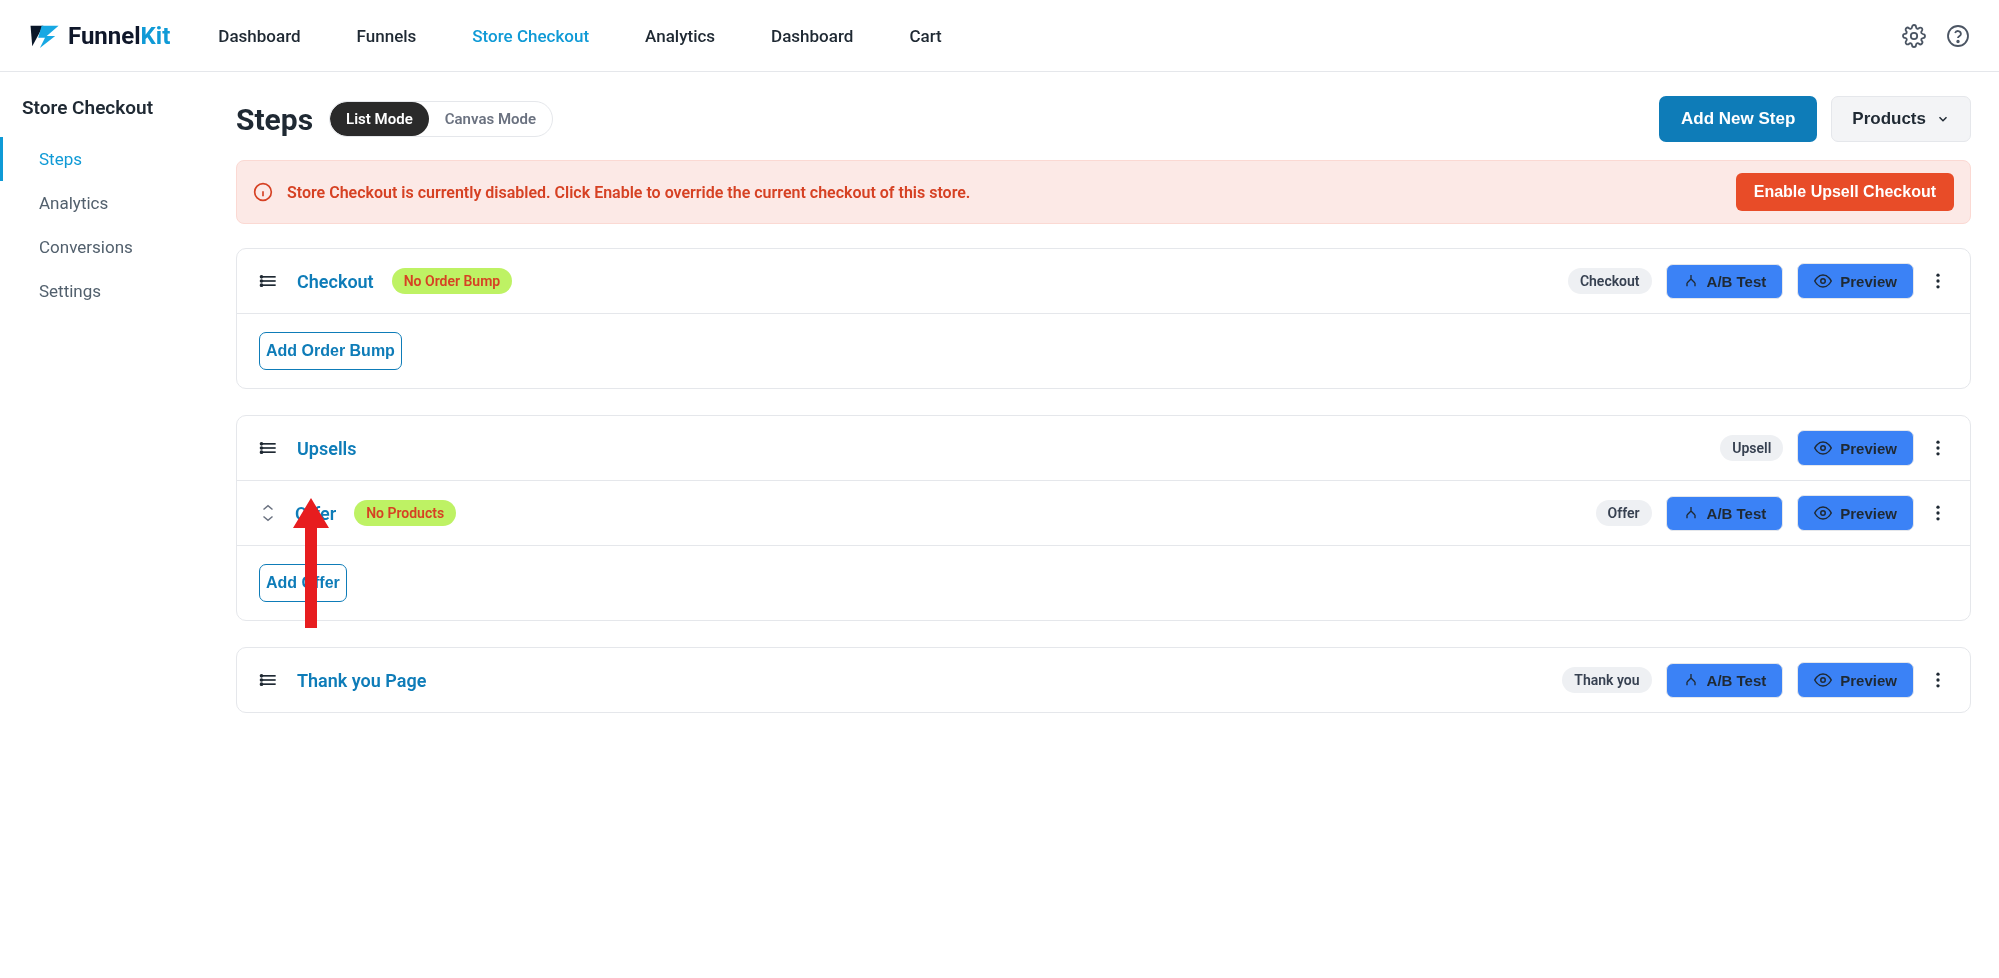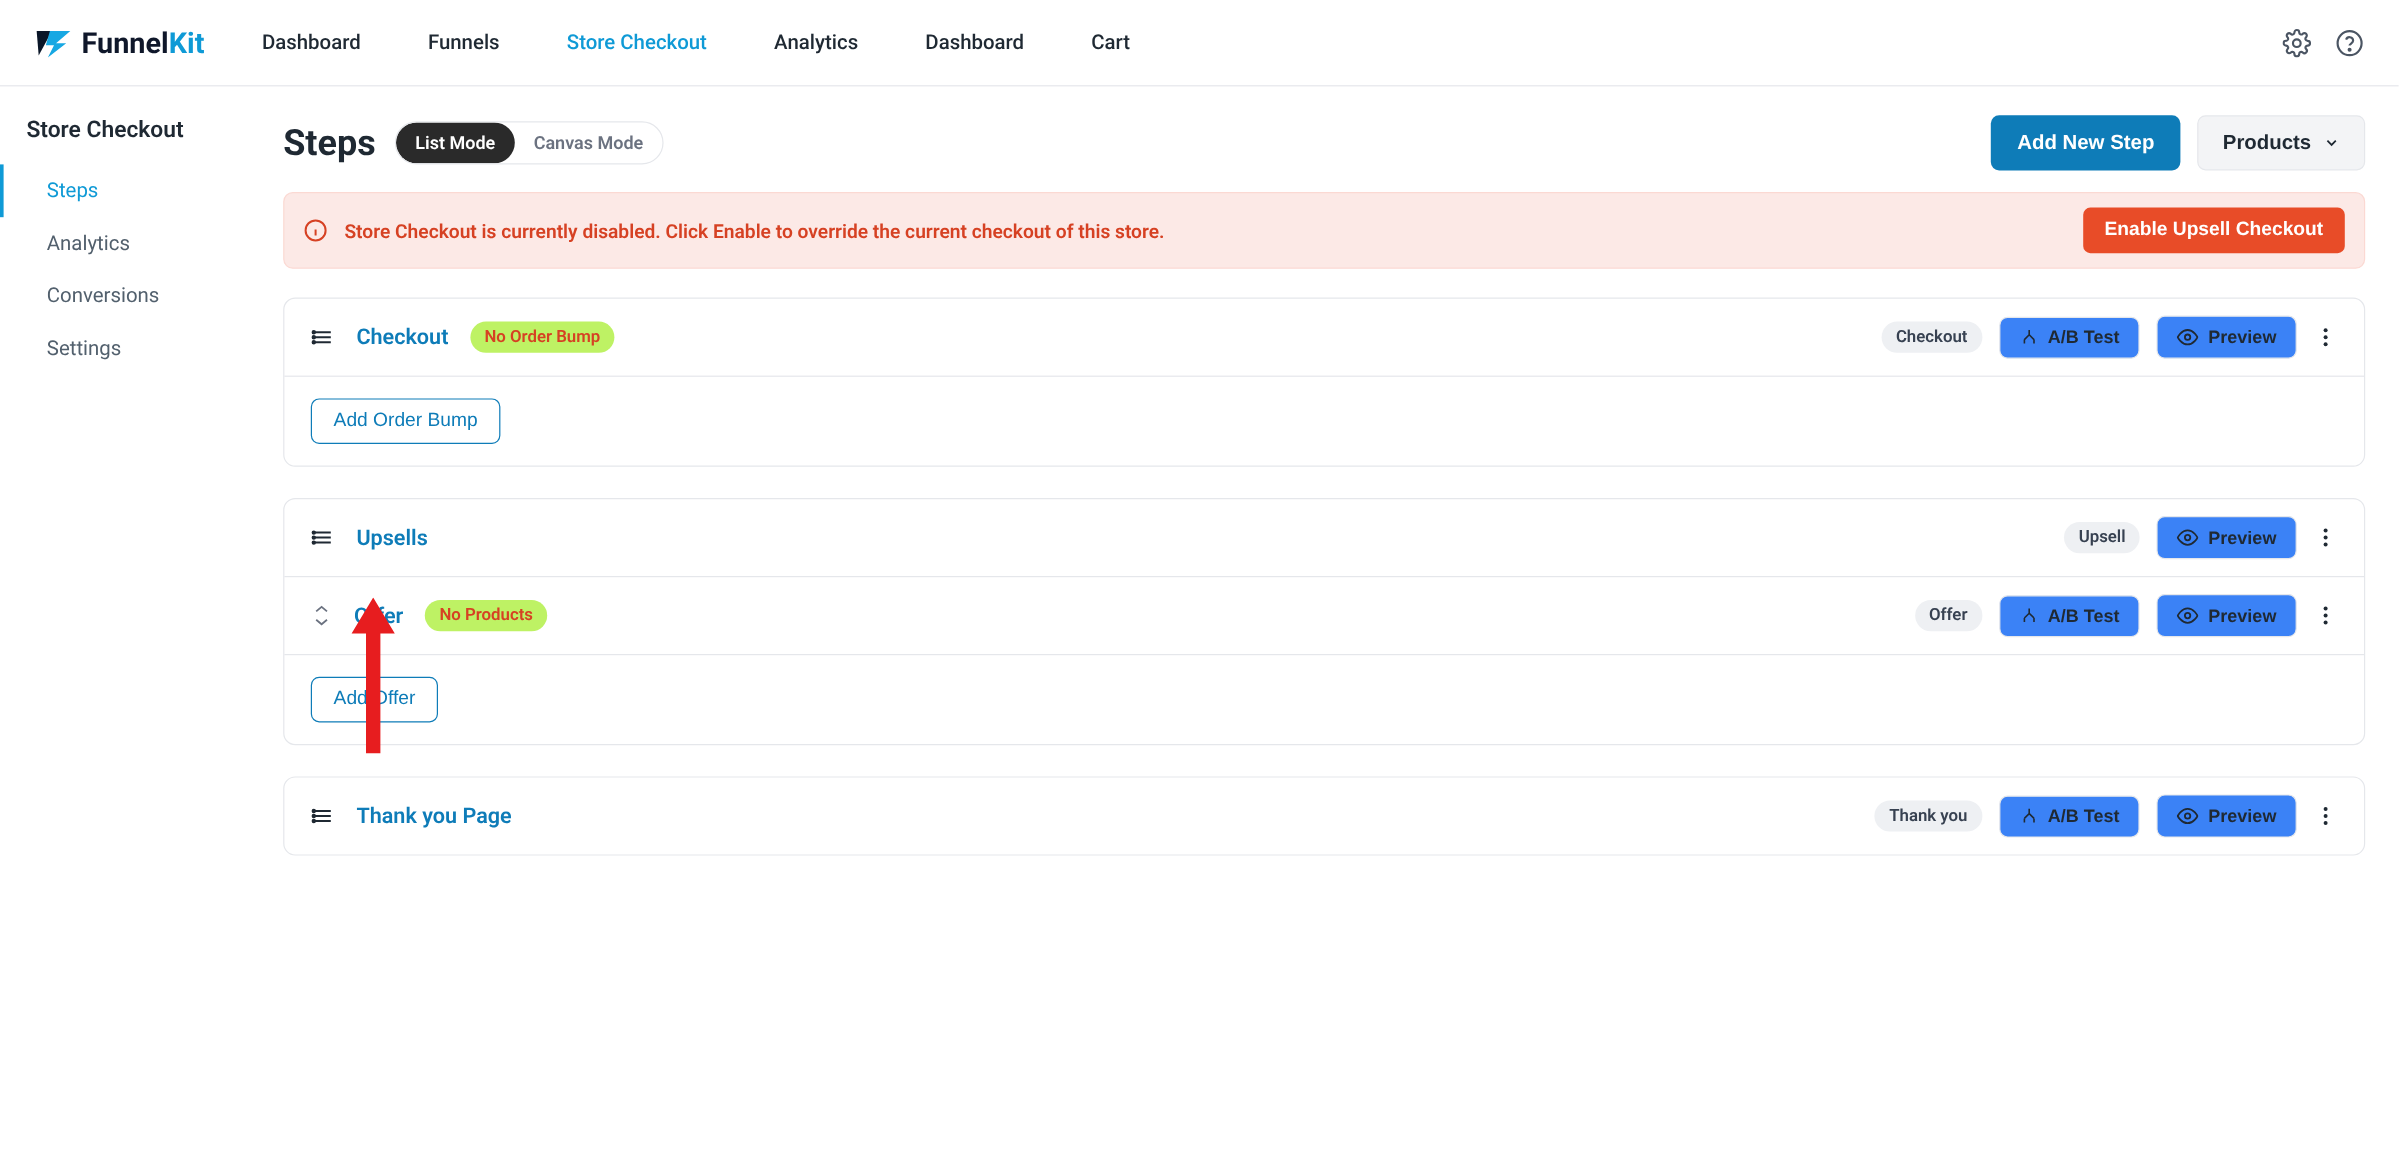--- a/index.html
+++ b/index.html
@@ -48,21 +48,21 @@
   .step-link { color:#0e7cb8; font-size:18px; font-weight:600; cursor:pointer; }
   .pill { display:inline-block; padding:5px 12px; border-radius:999px; font-size:14px; font-weight:600; }
   .pill-grey { background:#eef0f3; color:#374151; }
   .pill-red { background:#bef264; color:#d64123; }
   .row-right { display:flex; align-items:center; gap:14px; }
   .btn-outline { background:#3b82f6; border:1px solid #e5e7eb; color:#1f2933; border-radius:7px; padding:8px 16px; font-size:15px; font-weight:600; cursor:pointer; display:flex; align-items:center; gap:8px; }
   .more { width:20px; cursor:pointer; color:#1f2933; }
   .sort-arrows { display:flex; flex-direction:column; width:18px; color:#6b7280; }
   
   .subrow { padding:18px 22px; border-top:1px solid #e5e7eb; }
-  .btn-outline-blue { border:1.5px solid #0e7cb8; color:#0e7cb8; background:#fff; border-radius:7px; padding:9px 18px; font-size:16px; font-weight:400; cursor:pointer;}
+  .btn-outline-blue { border:1.5px solid #0e7cb8; color:#0e7cb8; background:#fff; border-radius:7px; padding:9px 6px; font-size:16px; font-weight:700; cursor:pointer;}
   
   .red-arrow { position:absolute; width:44px; height:130px; pointer-events:none; }
   .main-wrap { position:relative; }
 </style>
 </head>
 <body>
 
 <div class="topbar">
   <div class="topbar-left">
     <div class="logo-wrap">

